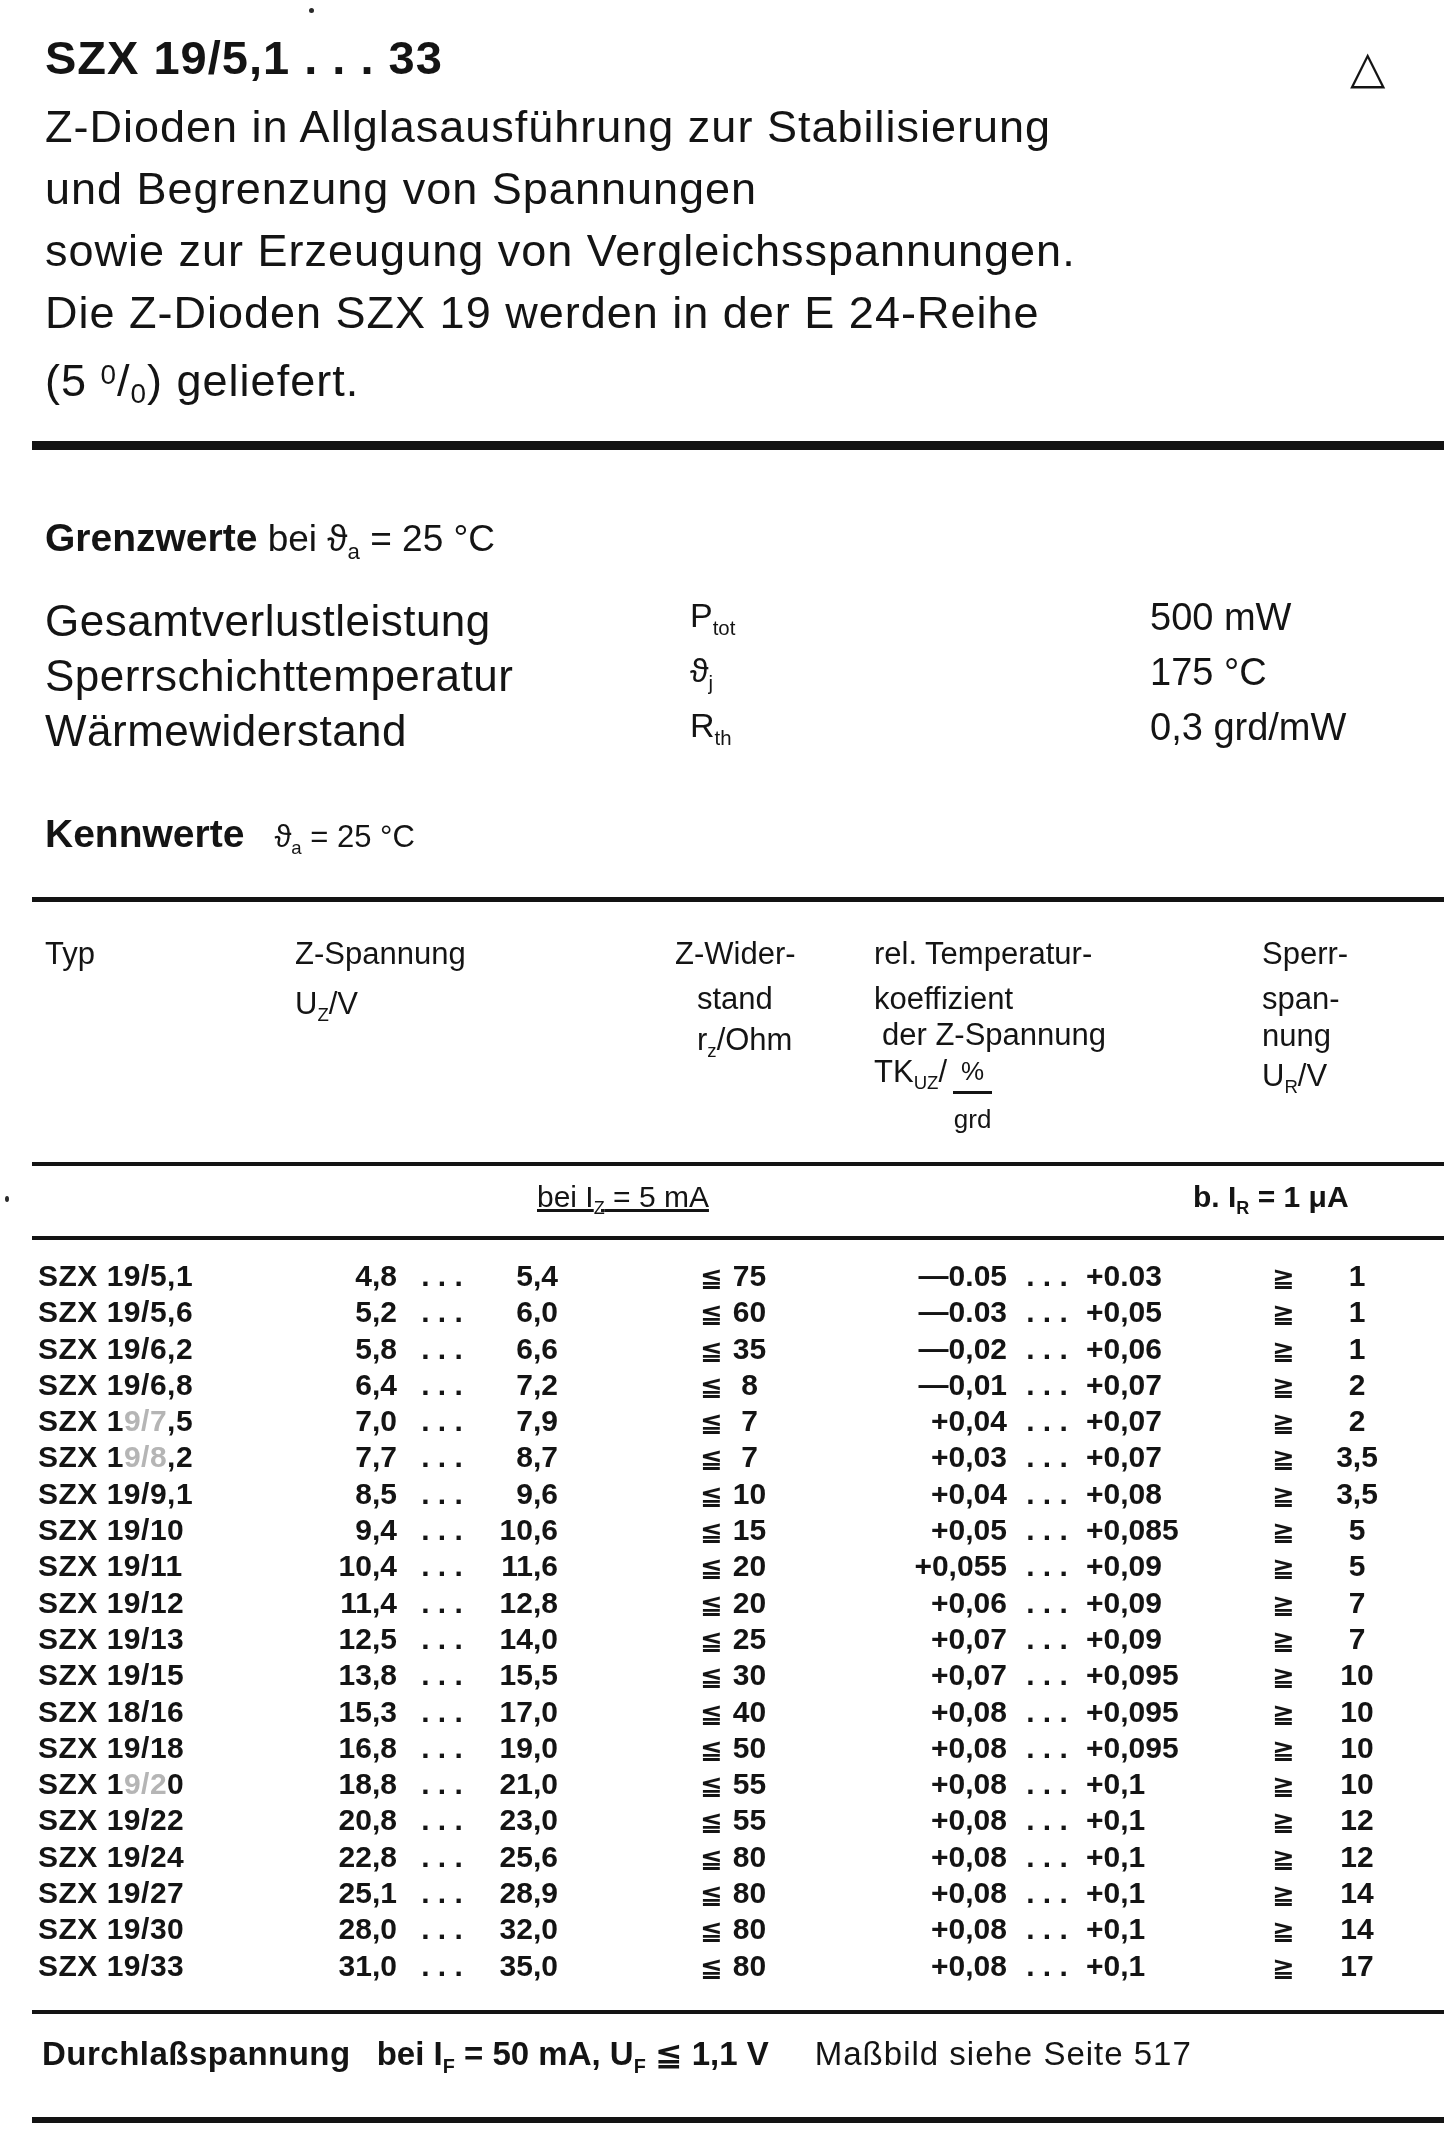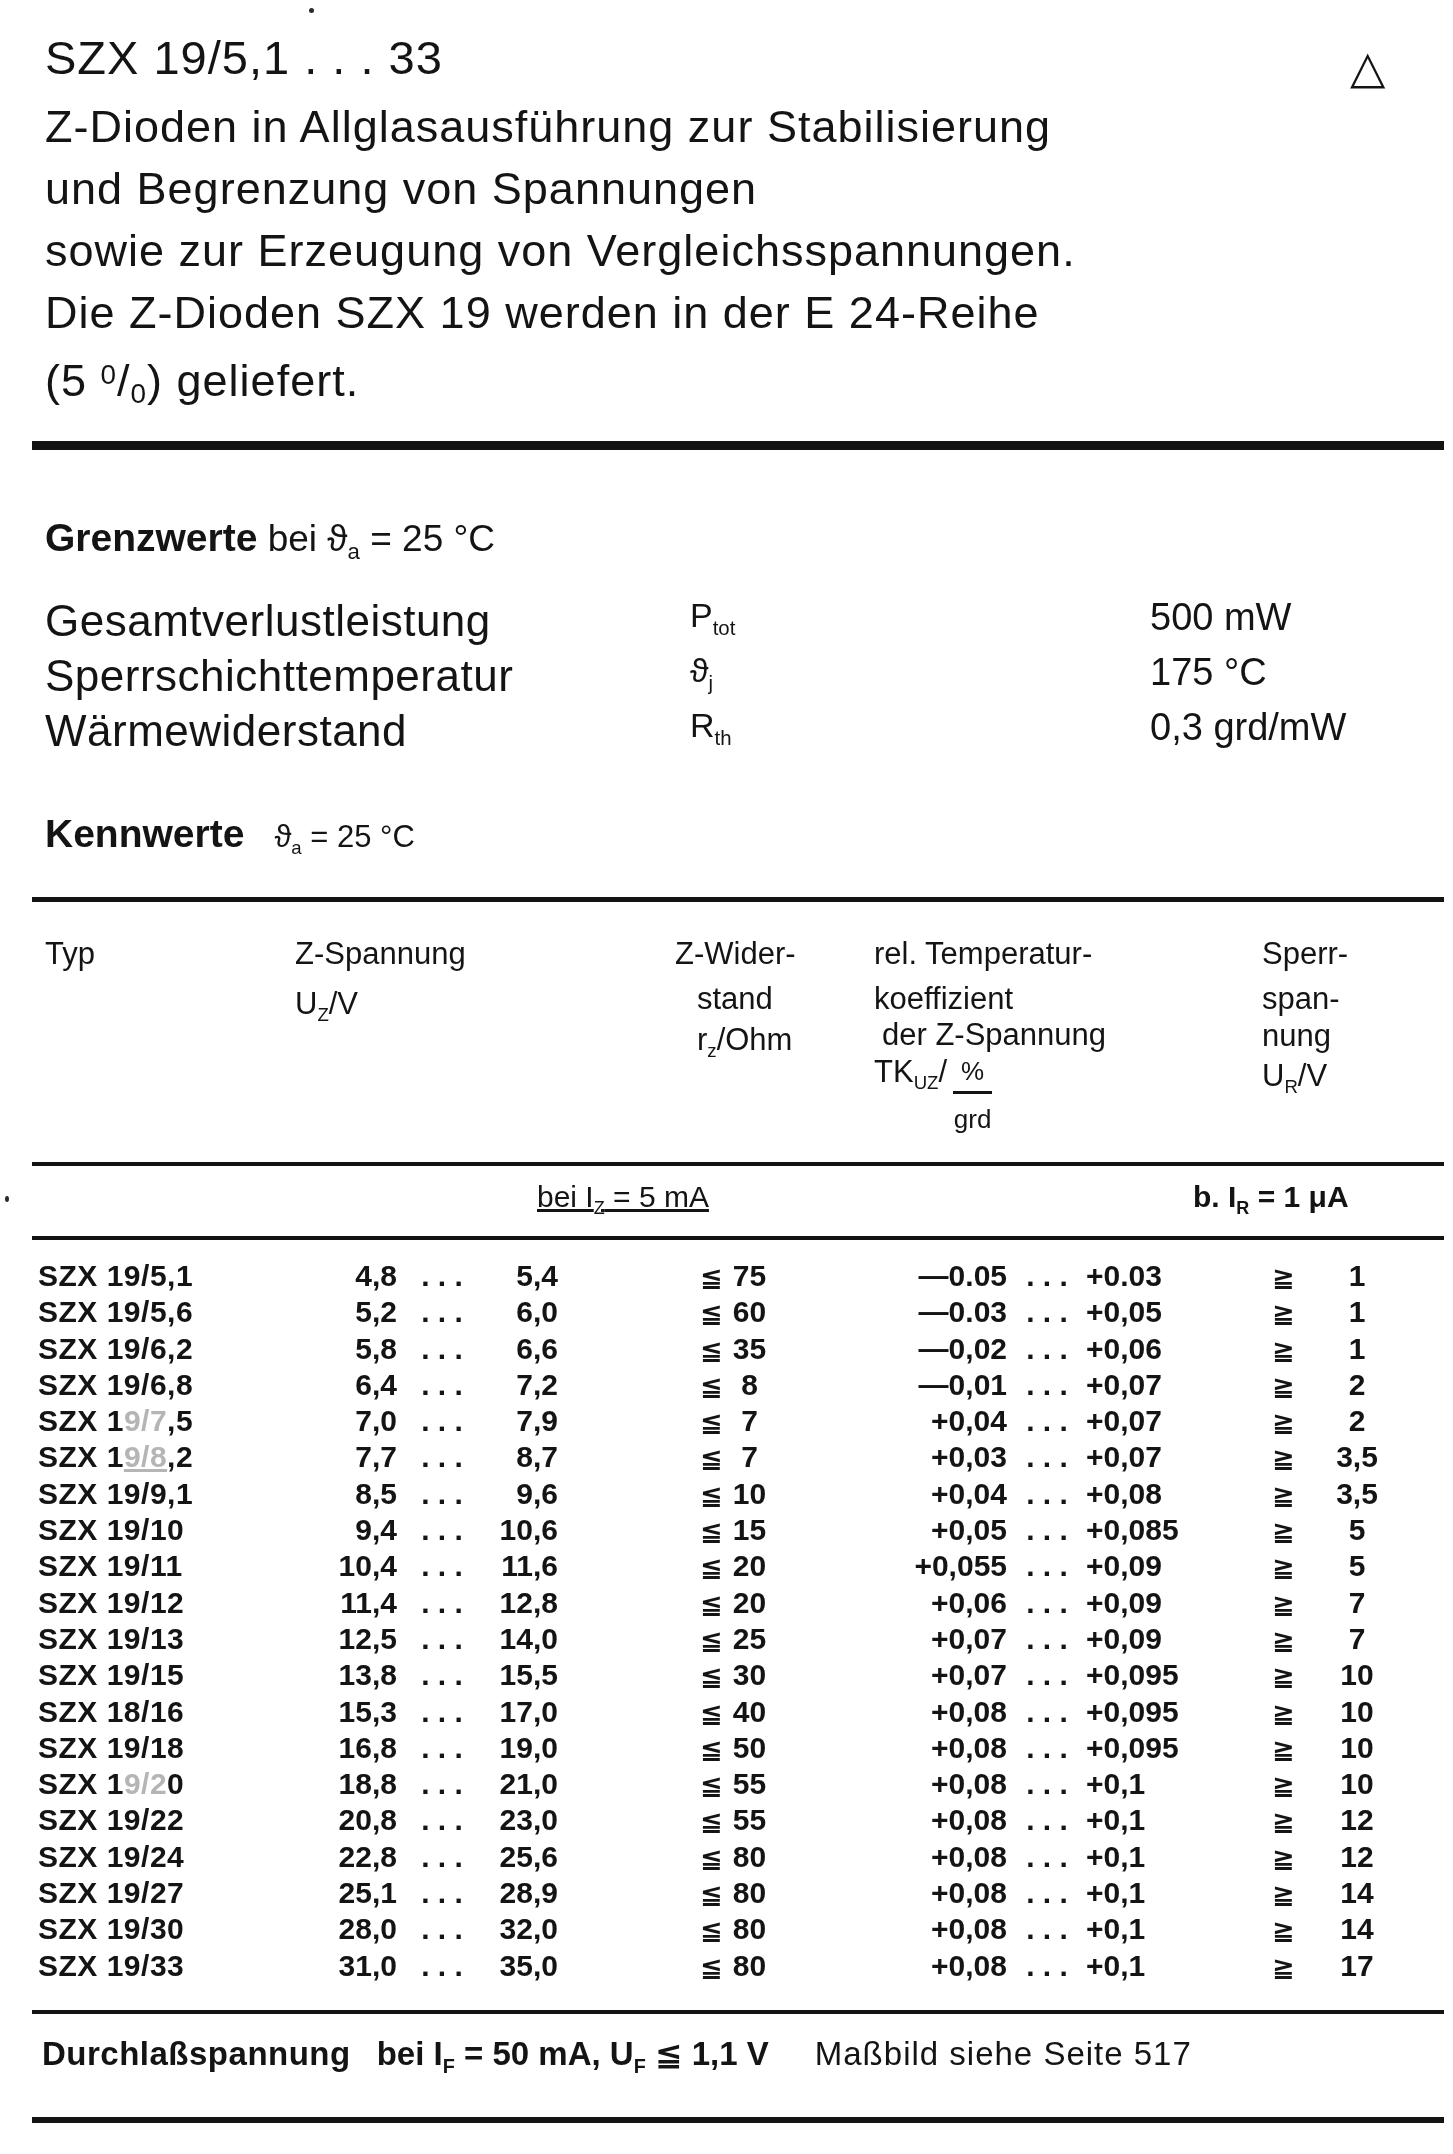--- a/index.html
+++ b/index.html
@@ -5,21 +5,21 @@
   * { margin:0; padding:0; box-sizing:border-box; }
   html,body { background:#e8e8e8; }
   body { width:1453px; font-family:"Liberation Sans","DejaVu Sans",sans-serif; }
   .page {
     position:relative; width:1453px; height:2154px; background:#ffffff;
     color:#141414; overflow:hidden;
   }
   sub.s { font-size:0.60em; vertical-align:-0.38em; line-height:0; letter-spacing:0; }
 
   
-  .title { position:absolute; left:45px; top:30px; font-size:47px; font-weight:400; letter-spacing:1px; }
+  .title { position:absolute; left:45px; top:30px; font-size:47px; font-weight:700; letter-spacing:1px; }
   .triangle { position:absolute; left:1350px; top:40px; font-size:46px; font-weight:400; color:#141414; }
 
   .intro { position:absolute; left:45px; top:96px; width:1380px; font-size:45px; font-weight:400; letter-spacing:1px; }
   .iline { height:62px; line-height:62px; white-space:nowrap; }
   .psup { font-size:0.62em; vertical-align:0.42em; }
   .psub { font-size:0.62em; vertical-align:-0.25em; }
 
   .rule { position:absolute; left:32px; width:1412px; background:#131313; }
   .rule-intro  { top:441px; height:9px; }
   .rule-kenn   { top:897px; height:5px; }
@@ -227,21 +227,21 @@
       <span class="c sym c-leq">≦</span>
       <span class="c c-rz">7</span>
       <span class="c c-tkmin">+0,04</span>
       <span class="c-dots c-dots2">. . .</span>
       <span class="c c-tkmax">+0,07</span>
       <span class="c sym c-geq">≧</span>
       <span class="c c-ur">2</span>
     </div>
 
     <div class="trow">
-      <span class="c-typ">SZX 1<span class="faded" style="position: static; text-decoration: underline;">9/8</span>,2</span>
+      <span class="c-typ">SZX 1<span class="faded" style="position: static;">9/8</span>,2</span>
       <span class="c c-uzmin">7,7</span>
       <span class="c-dots c-dots1">. . .</span>
       <span class="c c-uzmax">8,7</span>
       <span class="c sym c-leq">≦</span>
       <span class="c c-rz">7</span>
       <span class="c c-tkmin">+0,03</span>
       <span class="c-dots c-dots2">. . .</span>
       <span class="c c-tkmax">+0,07</span>
       <span class="c sym c-geq">≧</span>
       <span class="c c-ur">3,5</span>

